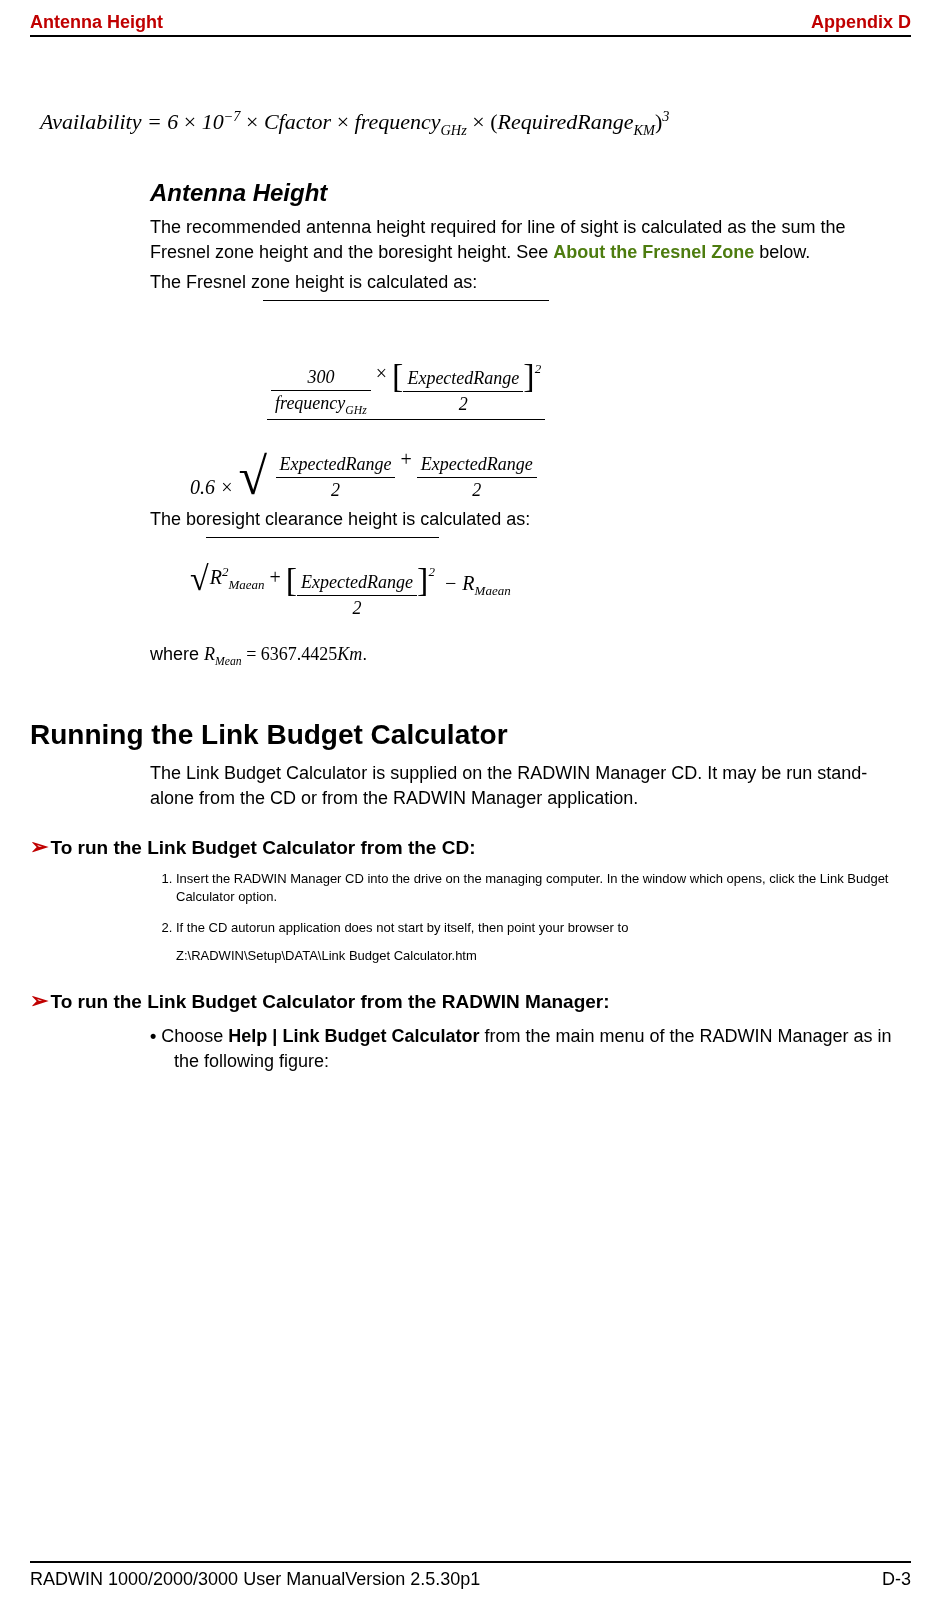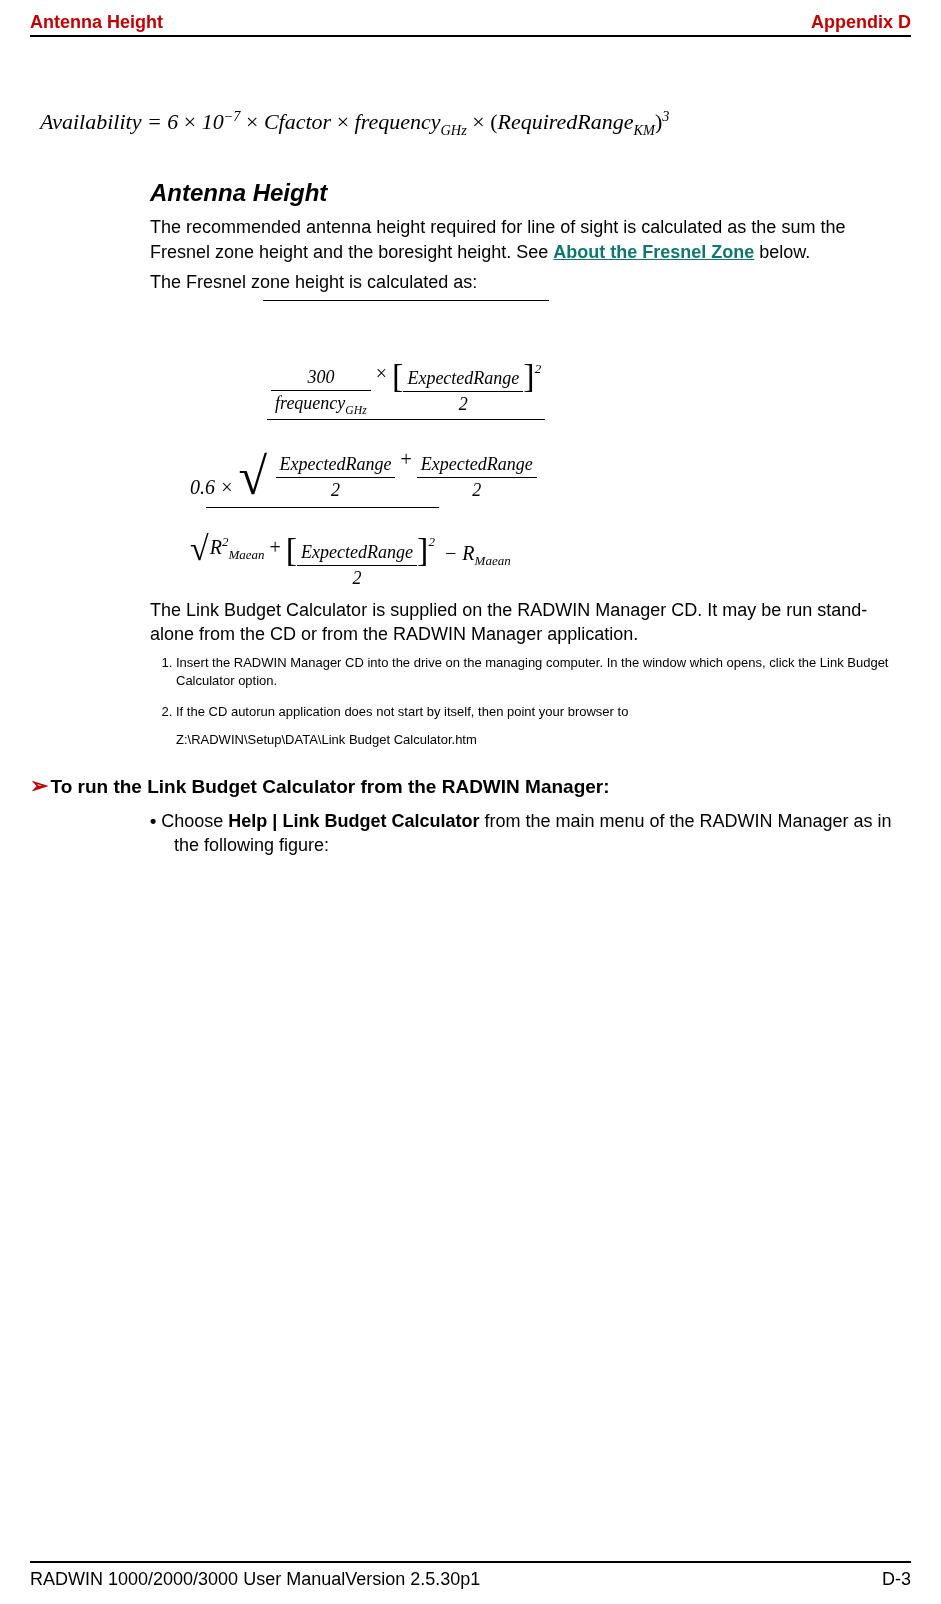--- a/index.html
+++ b/index.html
@@ -64,21 +64,21 @@
     font-weight: bold;
     font-size: 24px;
     margin: 40px 0 8px 0;
   }
   .body-text {
     font-family: Verdana, sans-serif;
     font-size: 18px;
     line-height: 1.35;
     margin: 6px 0;
   }
-  .link { color: #0f766e; font-weight: bold; text-decoration: underline; }
+  .link { color: #4d7c0f; font-weight: bold; }
   .math-center {
     font-family: 'Times New Roman', serif;
     font-style: italic;
     font-size: 20px;
     margin: 6px 0 6px 40px;
   }
   .sqrt-wrap {
     display: inline-flex;
     align-items: stretch;
   }
@@ -227,37 +227,46 @@
             <span class="d">
               <span class="bigfrac" style="font-size:0.9em"><span class="n">ExpectedRange</span><span class="d">2</span></span>
               <span style="font-style:normal"> + </span>
               <span class="bigfrac" style="font-size:0.9em"><span class="n">ExpectedRange</span><span class="d">2</span></span>
             </span>
           </span>
         </span>
       </span>
     </div>
 
+    <p class="body-text">The boresight clearance height is calculated as:</p>
 
     <div class="math-center">
       <span class="sqrt-wrap">
         <span class="sqrt-sym-small">√</span>
         <span class="sqrt-body" style="padding-bottom:3px">
           <span>R</span><span class="sup">2</span><span class="sub">Maean</span>
           <span style="font-style:normal"> + </span>
           <span class="br">[</span><span class="bigfrac" style="font-size:0.9em"><span class="n">ExpectedRange</span><span class="d">2</span></span><span class="br">]</span><span class="sup">2</span>
         </span>
       </span>
       <span>− R</span><span class="sub">Maean</span>
     </div>
 
-
+    <p class="body-text" style="margin-top:20px">
+      <span>where </span>
+      <span style="font-family:'Times New Roman',serif;font-style:italic"><span>R</span><span class="sub">Mean</span><span style="font-style:normal"> = 6367.4425</span><span>Km</span></span><span>.</span>
+    </p>
+
+    <h1 class="section">Running the Link Budget Calculator</h1>
 
     <p class="body-text">The Link Budget Calculator is supplied on the RADWIN Manager CD. It may be run stand-alone from the CD or from the RADWIN Manager application.</p>
 
+    <div class="proc-head">
+      <span class="arrow">➢</span><span>To run the Link Budget Calculator from the CD:</span>
+    </div>
 
     <ol class="steps">
       <li>Insert the RADWIN Manager CD into the drive on the managing computer. In the window which opens, click the Link Budget Calculator option.</li>
       <li>
         <span>If the CD autorun application does not start by itself, then point your browser to</span>
         <div class="step-extra">Z:\RADWIN\Setup\DATA\Link Budget Calculator.htm</div>
       </li>
     </ol>
 
     <div class="proc-head">

